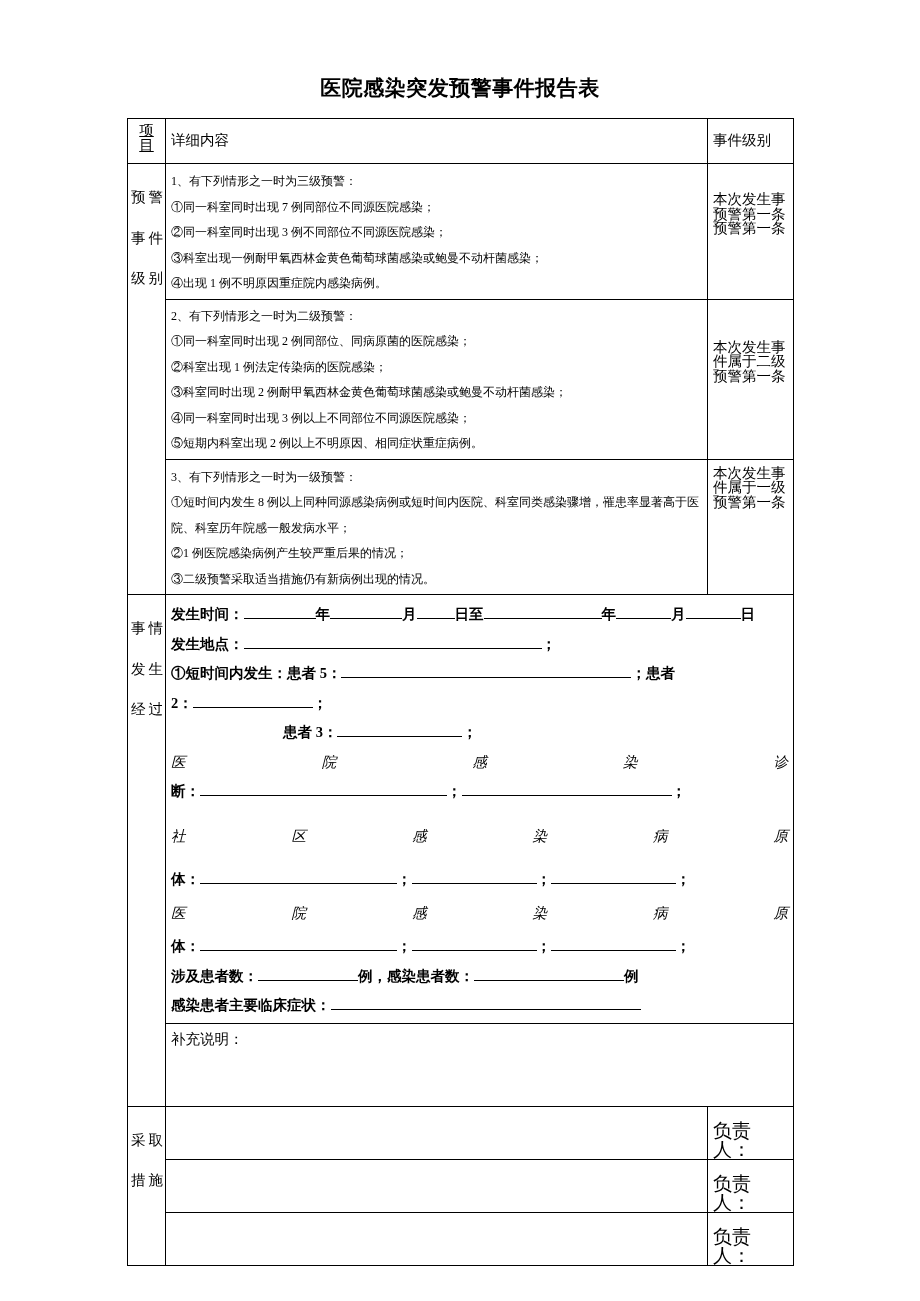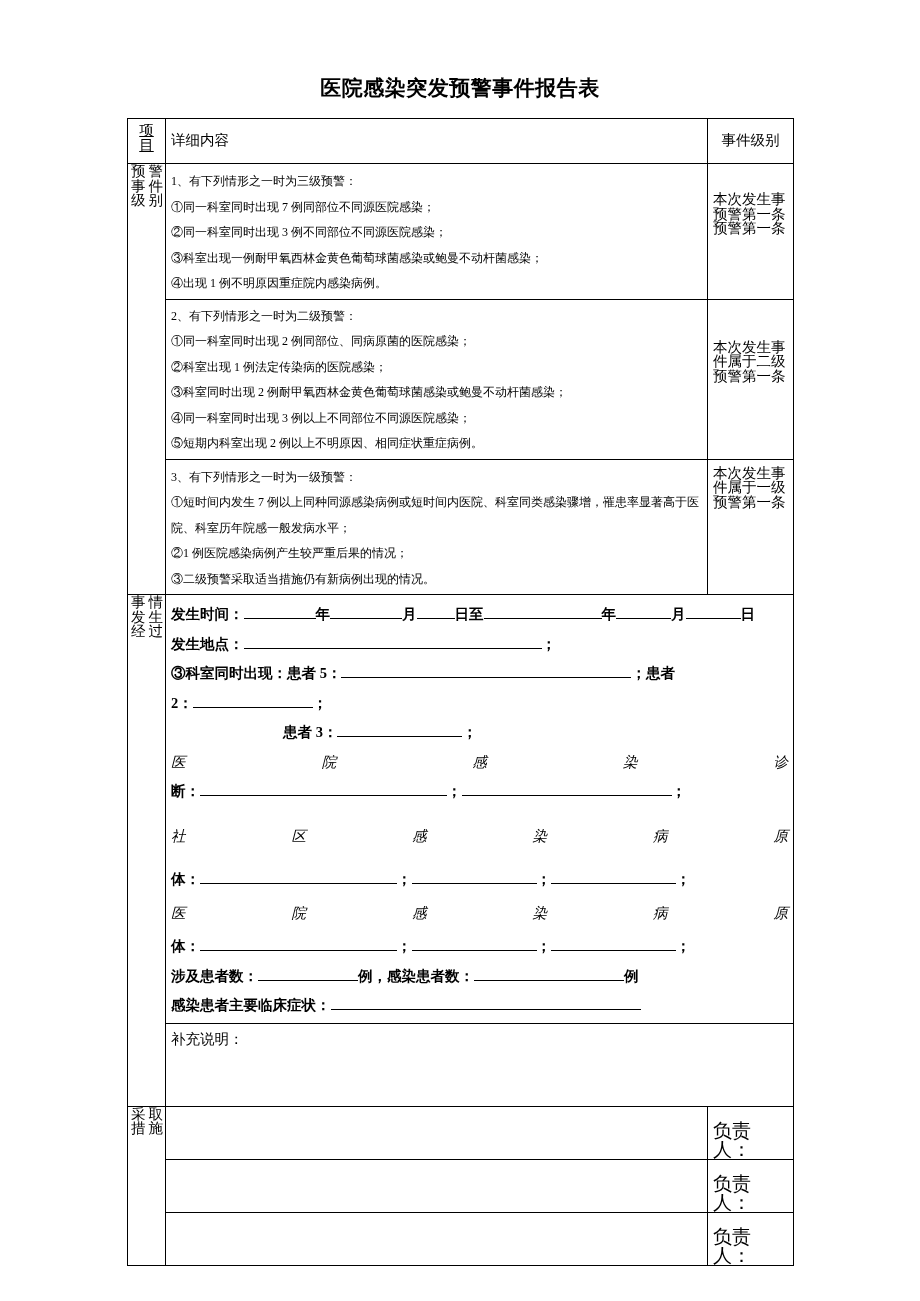--- a/index.html
+++ b/index.html
@@ -56,28 +56,29 @@
   .vlabel {
     text-align: center;
     vertical-align: middle;
     font-size: 14.5px;
     line-height: 21px;
     letter-spacing: 0px;
   }
   .vlabel .vl-line {
     display: block;
     white-space: nowrap;
+    margin-top: 26px;
   }
   .vlabel.spaced .vl-line {
     letter-spacing: 3px;
     text-indent: 3px;
   }
   .hdr-item { text-align: center; text-decoration: underline; }
   .hdr-detail { }
-  .hdr-level { text-align: center; }
+  .hdr-level { text-align: left; }
 
   .lvl-cell {
     text-align: left;
     line-height: 24px;
     font-size: 14.5px;
   }
   .lvl-cell .lv-line { display: block; white-space: nowrap; }
 
   .clause {
     display: block;
@@ -200,21 +201,21 @@
             <span class="lv-line">件属于二级</span>
             <span class="lv-line">预警第一条</span>
           </div>
         </td>
       </tr>
 
       <tr>
         <td style="height:122px">
           <div class="cell-pad" style="padding-top:5px">
             <span class="clause">3、有下列情形之一时为一级预警：</span>
-            <span class="clause wrapline">①短时间内发生 7 例以上同种同源感染病例或短时间内医院、科室同类感染骤增，罹患率显著高于医院、科室历年院感一般发病水平；</span>
+            <span class="clause wrapline">①短时间内发生 8 例以上同种同源感染病例或短时间内医院、科室同类感染骤增，罹患率显著高于医院、科室历年院感一般发病水平；</span>
             <span class="clause">②1 例医院感染病例产生较严重后果的情况；</span>
             <span class="clause">③二级预警采取适当措施仍有新病例出现的情况。</span>
           </div>
         </td>
         <td class="lvl-cell">
           <div class="cell-pad" style="padding-top:6px">
             <span class="lv-line">本次发生事</span>
             <span class="lv-line">件属于一级</span>
             <span class="lv-line">预警第一条</span>
           </div>
@@ -232,21 +233,21 @@
 
             <span class="formline">
               <span>发生时间：</span><span class="blank b-md"></span><span>年</span><span class="blank b-md"></span><span>月</span><span class="blank b-xs"></span><span>日</span><span>至</span><span class="blank b-lg"></span><span>年</span><span class="blank b-sm"></span><span>月</span><span class="blank b-sm"></span><span>日</span>
             </span>
 
             <span class="formline">
               <span>发生地点：</span><span class="blank b-loc"></span><span>；</span>
             </span>
 
             <span class="formline">
-              <span>③科室同时出现：</span><span>患者 5：</span><span class="blank b-p1"></span><span>；</span><span>患者</span>
+              <span>①短时间内发生：</span><span>患者 5：</span><span class="blank b-p1"></span><span>；</span><span>患者</span>
             </span>
 
             <span class="formline">
               <span>2：</span><span class="blank b-p2"></span><span>；</span>
             </span>
 
             <span class="formline indent-p3">
               <span>患者 3：</span><span class="blank b-p3"></span><span>；</span>
             </span>
 

